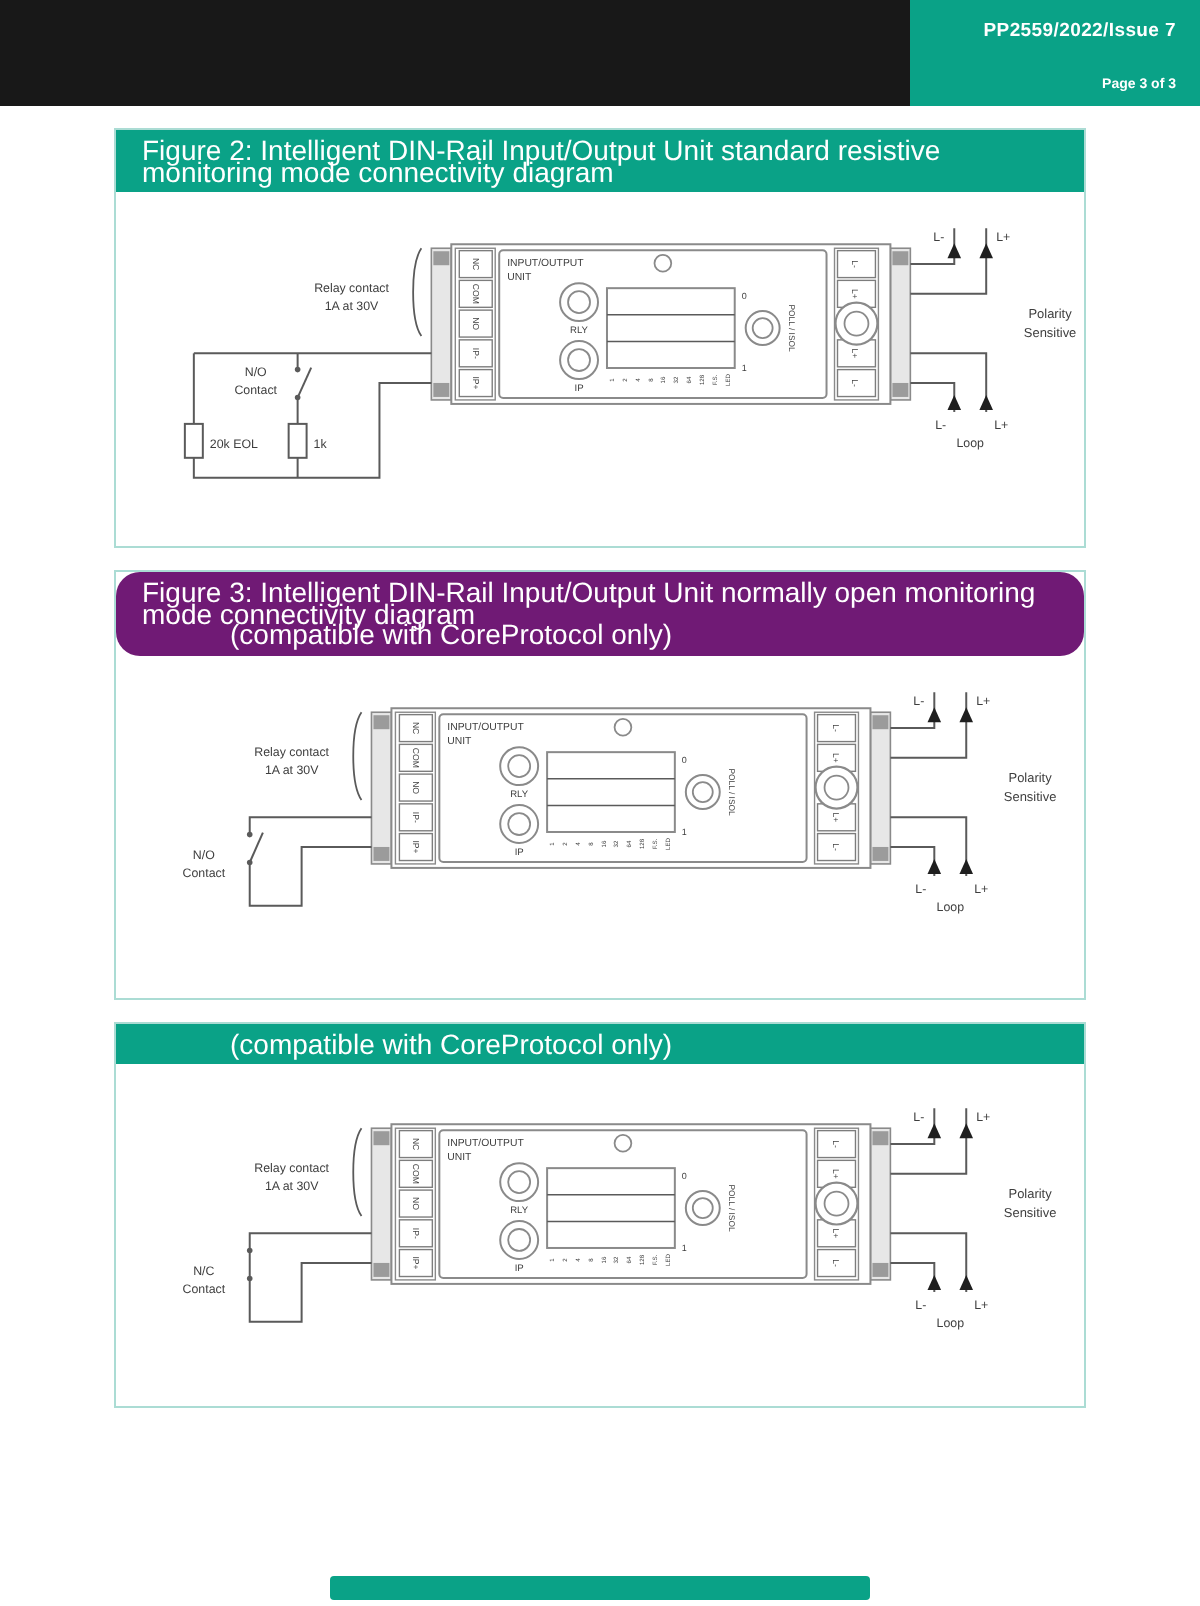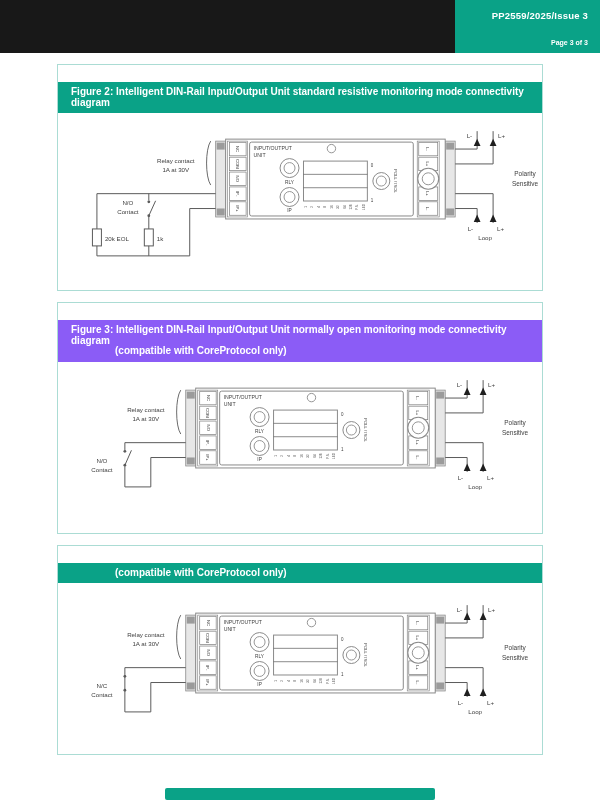--- a/index.html
+++ b/index.html
@@ -3,36 +3,36 @@
 <meta charset="utf-8">
 <style>
   html,body{margin:0;padding:0;background:#fff;}
   .page{width:600px;height:803px;position:relative;overflow:hidden;background:#fff;
         font-family:"Liberation Sans",sans-serif;}
   .header{height:53px;background:#181818;position:relative;}
   .header-green{position:absolute;right:0;top:0;width:145px;height:53px;color:#fff;}
   .doc-ref{font-size:9.5px;font-weight:bold;text-align:right;padding:10px 12px 0 0;letter-spacing:.2px;}
   .page-num{position:absolute;bottom:7px;right:12px;font-size:7px;font-weight:bold;}
   .figure-box{margin:11px 0 0 57px;width:484px;border:1px solid #abdcd4;background:#fff;}
-  .fig-title{color:#fff;font-weight:bold;font-size:10px;line-height:10.5px;padding:5px 10px 5px 13px;margin-top:17px;}
+  .fig-title{color:#fff;font-weight:normal;font-size:14px;line-height:10.5px;padding:5px 10px 5px 13px;}
   .cap2{padding-left:44px;}
   .cap2:empty{display:none;}
   .fig-canvas{position:relative;background:#fff;}
   svg{display:block;}
   svg text{font-family:"Liberation Sans",sans-serif;}
   .footer-bar{position:absolute;left:165px;top:788px;width:270px;height:12px;border-radius:2px;}
 </style>
 </head>
 <body>
 
 <div class="page">
 
   <div class="header">
     <div class="header-green" style="background-color: rgb(10, 162, 135);">
-      <div class="doc-ref">PP2559/2025/Issue 3</div>
+      <div class="doc-ref">PP2559/2022/Issue 7</div>
       <div class="page-num">Page 3 of 3</div>
     </div>
   </div>
 
   <section class="figure-box">
     <div class="fig-title" style="background-color: rgb(10, 162, 135);">
       <div class="cap1">Figure 2: Intelligent DIN-Rail Input/Output Unit standard resistive monitoring mode connectivity diagram</div>
 
     </div>
     <div class="fig-canvas">
@@ -127,21 +127,21 @@
             <text x="-88" y="66" font-size="6.2" text-anchor="middle" fill="#3e3e3e">N/O</text>
             <text x="-88" y="75" font-size="6.2" text-anchor="middle" fill="#3e3e3e">Contact</text>
             <text x="-111" y="102" font-size="6.2" text-anchor="start" fill="#3e3e3e">20k EOL</text>
             <text x="-59" y="102" font-size="6.2" text-anchor="start" fill="#3e3e3e">1k</text>
           </g>
         </svg>
     </div>
   </section>
 
   <section class="figure-box">
-    <div class="fig-title" style="background-color: #8b5cf6;">
+    <div class="fig-title" style="background-color: #701a75; border-radius: 12px;">
       <div class="cap1">Figure 3: Intelligent DIN-Rail Input/Output Unit normally open monitoring mode connectivity diagram</div>
       <div class="cap2">(compatible with CoreProtocol only)</div>
     </div>
     <div class="fig-canvas">
       <svg id="svg-fig3" viewBox="0 0 485 171" width="484" height="171">
           <g transform="translate(128 26)">
             <rect x="0" y="2" width="10" height="76" fill="#e7e7e7" stroke="#8a8a8a" stroke-width="0.8"></rect>
             <rect x="1" y="3.5" width="8" height="7" fill="#9b9b9b"></rect>
             <rect x="1" y="69.5" width="8" height="7" fill="#9b9b9b"></rect>
             <rect x="250" y="2" width="10" height="76" fill="#e7e7e7" stroke="#8a8a8a" stroke-width="0.8"></rect>

